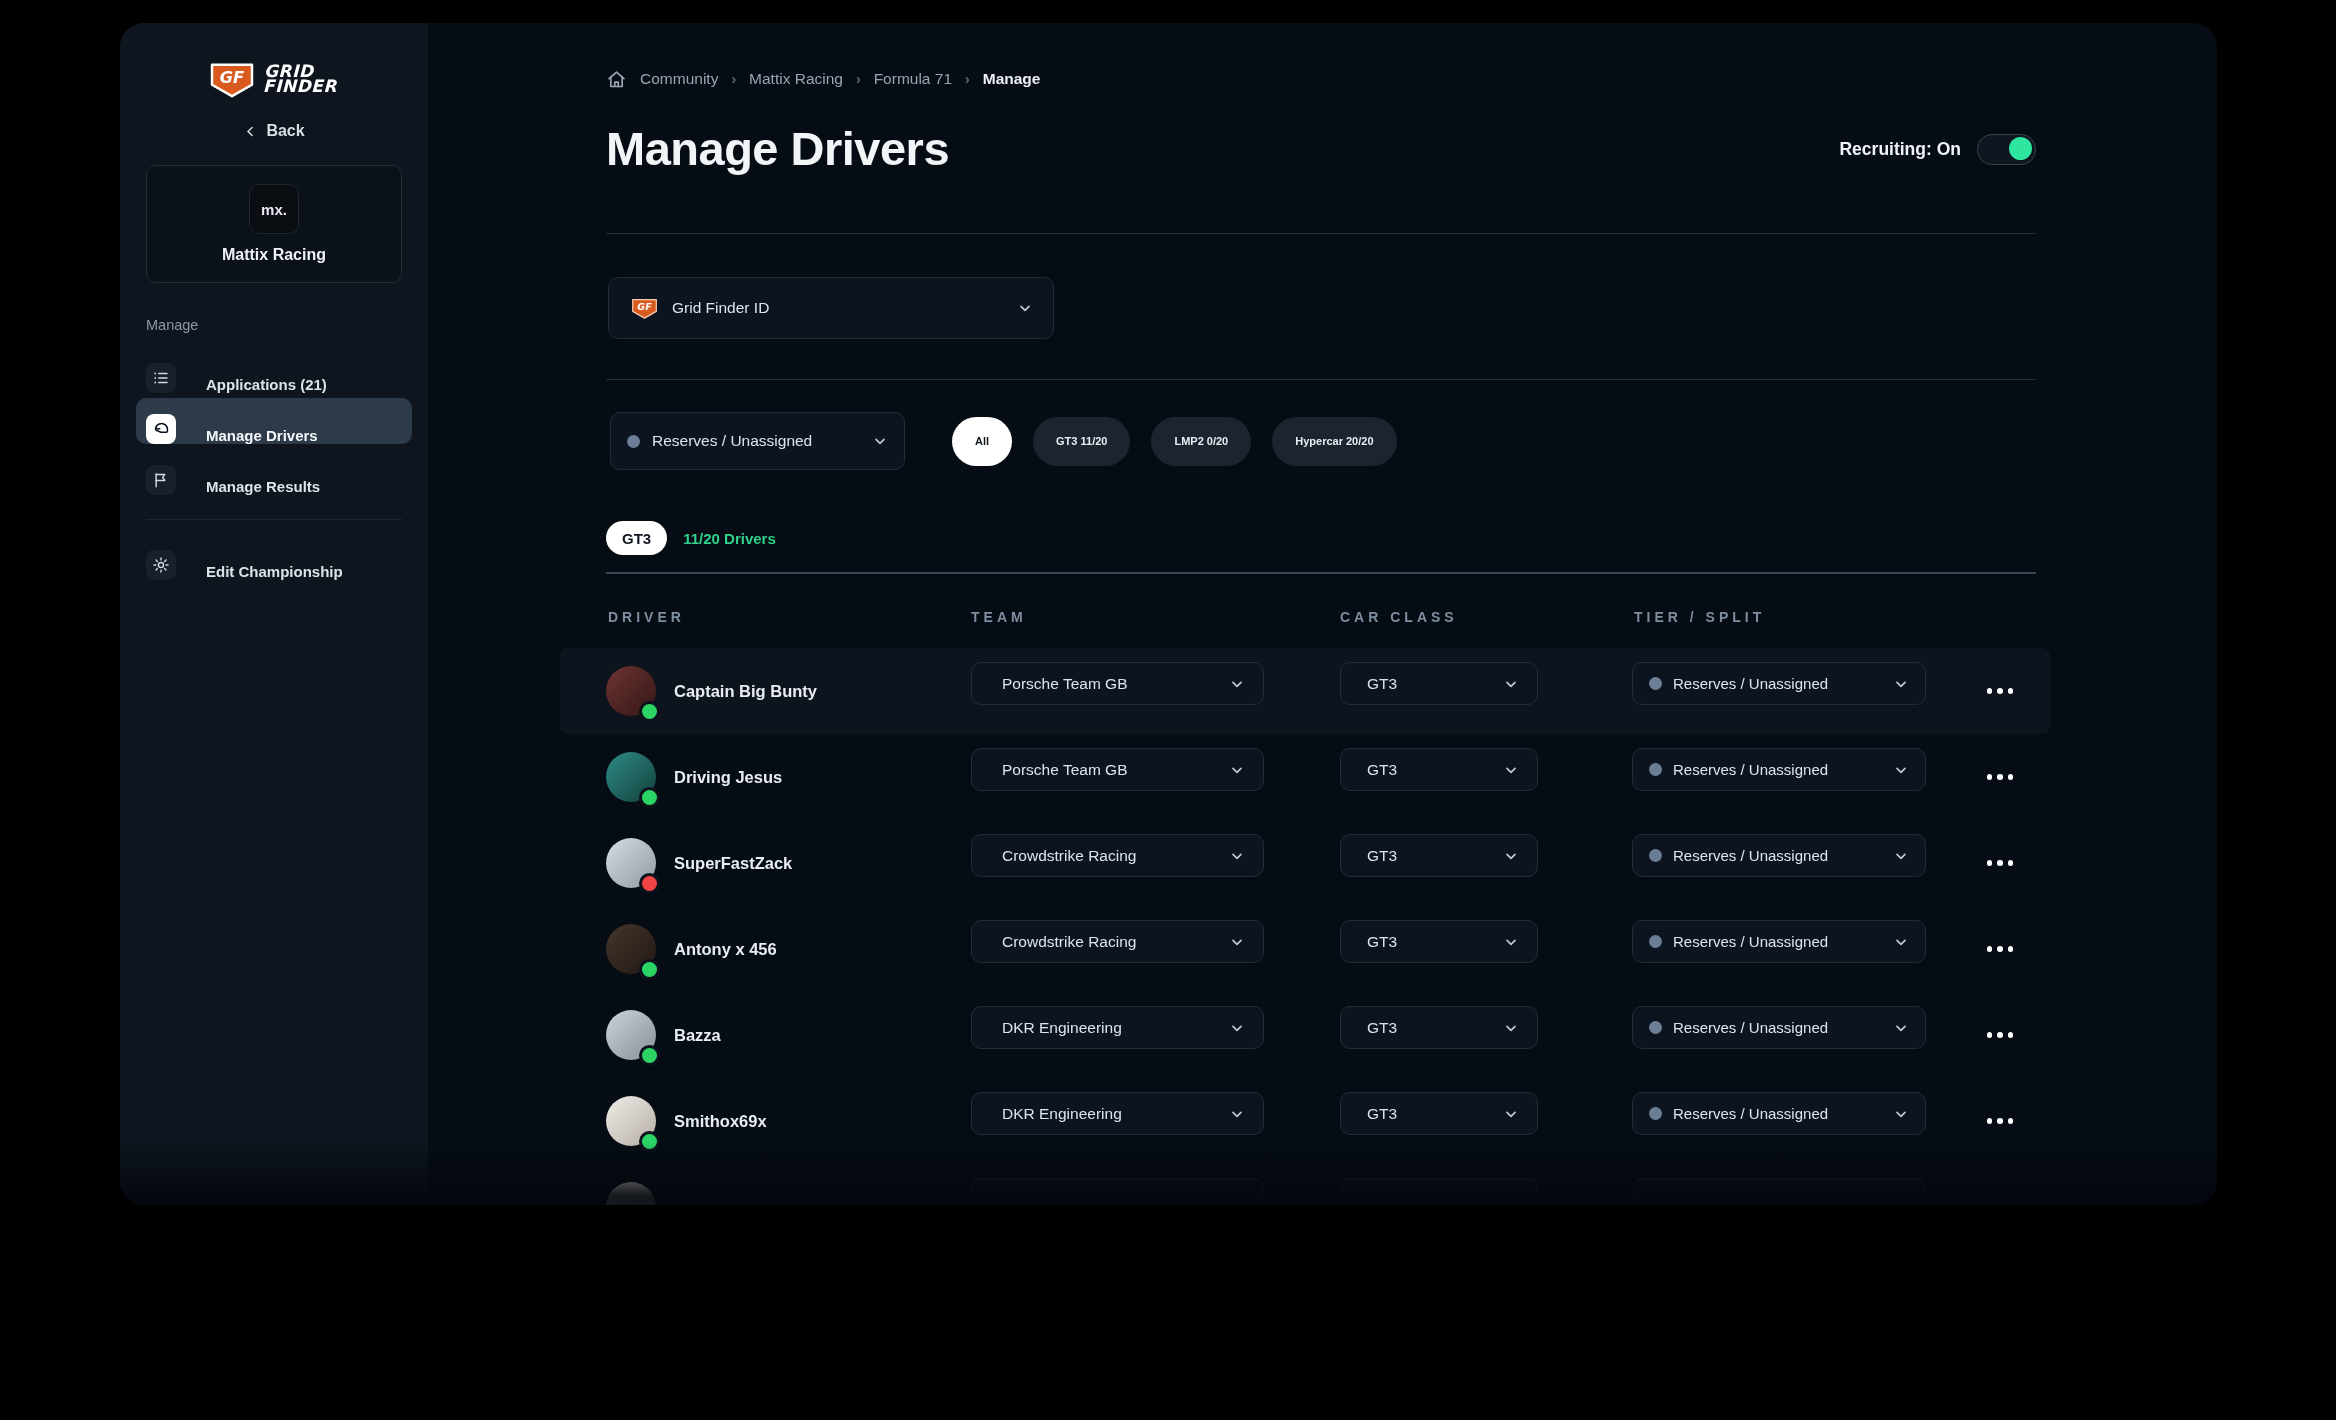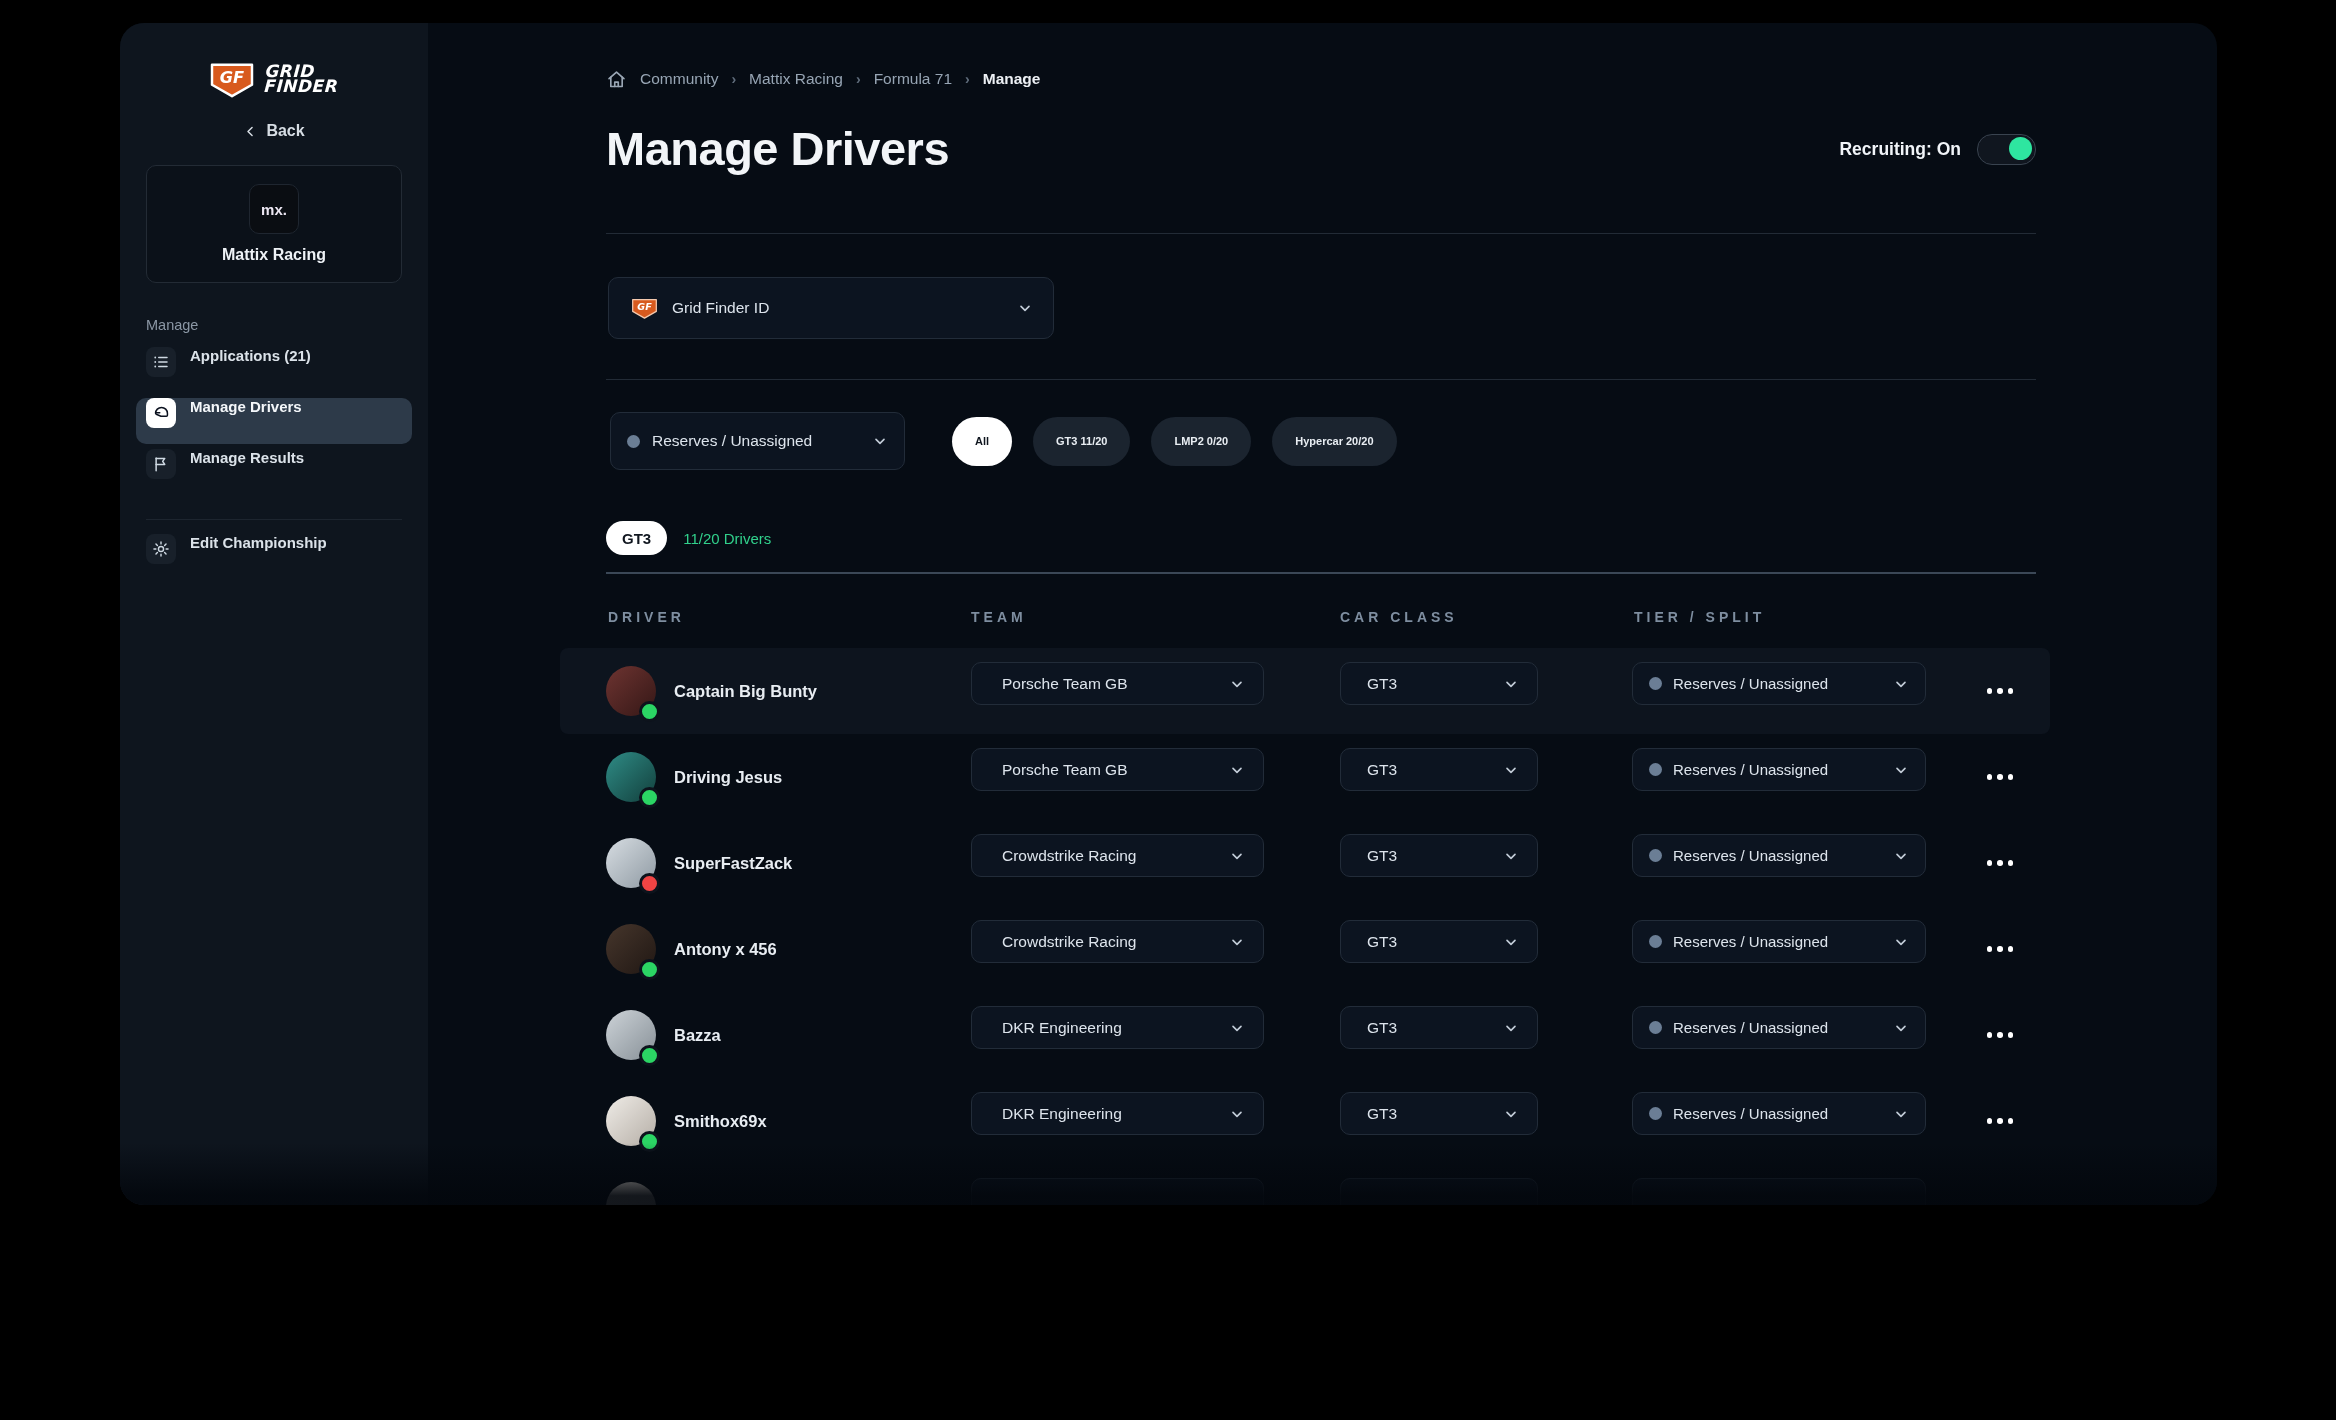--- a/index.html
+++ b/index.html
@@ -15,21 +15,21 @@
   .back{display:flex;align-items:center;justify-content:center;gap:8px;margin:22px auto 0;
     background:none;border:none;color:#d6dde4;font-size:16px;font-weight:600;cursor:pointer;
     font-family:inherit;}
   .team-card{margin:24px 26px 0;height:116px;border:1px solid #232b35;border-radius:10px;
     background:#0b1119;display:flex;flex-direction:column;align-items:center;justify-content:center;gap:12px;}
   .team-abbrev{width:48px;height:48px;border-radius:10px;background:#0a0d12;border:1px solid #1f2630;
     color:#ece6f2;font-weight:700;font-size:15px;display:flex;align-items:center;justify-content:center;text-align:right;}
   .team-name{color:#eef2f6;font-size:16px;font-weight:700;}
   .side-label{margin:34px 0 0 26px;color:#8b97a5;font-size:14.5px;}
   .side-nav{margin-top:14px;}
-  .side-item{display:flex;align-items:flex-start;gap:14px;height:46px;margin:0 16px 5px;padding:0 10px;
+  .side-item{display:flex;align-items:flex-end;gap:30px;height:46px;margin:0 16px 5px;padding:0 10px;
     border-radius:10px;color:#dbe2e9;font-size:15px;font-weight:600;cursor:pointer;}
   .side-item.active{background:#2d3a49;color:#f4f7fa;}
   .side-icon{width:30px;height:30px;border-radius:8px;background:#18202a;display:flex;align-items:center;justify-content:center;flex:0 0 auto;}
   .side-item.active .side-icon{background:#ffffff;}
   .side-divider{height:1px;background:#1d252f;margin:24px 26px 0;}
   .side-footer{margin-top:14px;}
   [data-icon]{display:none;}
   
   .main{position:absolute;left:308px;top:0;width:1789px;height:100%;}
   .content{margin-left:178px;width:1430px;position:relative;}
@@ -62,21 +62,21 @@
   .tier-filter{width:295px;height:58px;padding:0 16px;box-sizing:border-box;margin-left:4px;}
   .tier-dot{width:13px;height:13px;border-radius:50%;background:#6b7e95;flex:0 0 aute;flex:0 0 auto;}
   .tier-filter .lbl{margin-left:12px;}
   .tabs{display:flex;align-items:center;gap:21px;margin-left:47px;}
   .tab{height:49px;border-radius:25px;background:#1b242f;color:#e9eef3;border:none;
     font-size:11px;font-weight:700;padding:0 23px;cursor:pointer;font-family:inherit;}
   .tab.active{background:#fff;color:#10161f;}
   .badge-row{margin-top:51px;height:34px;display:flex;align-items:center;}
   .class-badge{height:34px;border-radius:17px;background:#fff;color:#10161f;font-size:15px;font-weight:700;
     display:inline-flex;align-items:center;padding:0 16px;}
-  .count{margin-left:16px;font-size:15px;font-weight:400;text-align:center;}
+  .count{margin-left:16px;font-size:15px;font-weight:700;text-align:center;}
   .table-divider{margin-top:17px;height:2px;background:#3b4857;}
   .thead{position:relative;margin-top:35px;height:20px;}
   .th{position:absolute;top:0;color:#7e8ea0;font-size:14px;font-weight:600;letter-spacing:4px;}
   .th:nth-child(1){left:2px;}.th:nth-child(2){left:365px;}.th:nth-child(3){left:734px;}.th:nth-child(4){left:1028px;}
   .rows{margin:19px 0 0 -46px;width:1490px;}
   .drow{position:relative;height:86px;border-radius:8px;}
   .drow.row-highlight{background:#0d141e;}
   .avatar{position:absolute;left:46px;top:18px;width:50px;height:50px;border-radius:50%;}
   .dot{position:absolute;left:33px;top:35px;width:15px;height:15px;border-radius:50%;
     border:3px solid #0d131c;display:none;}

